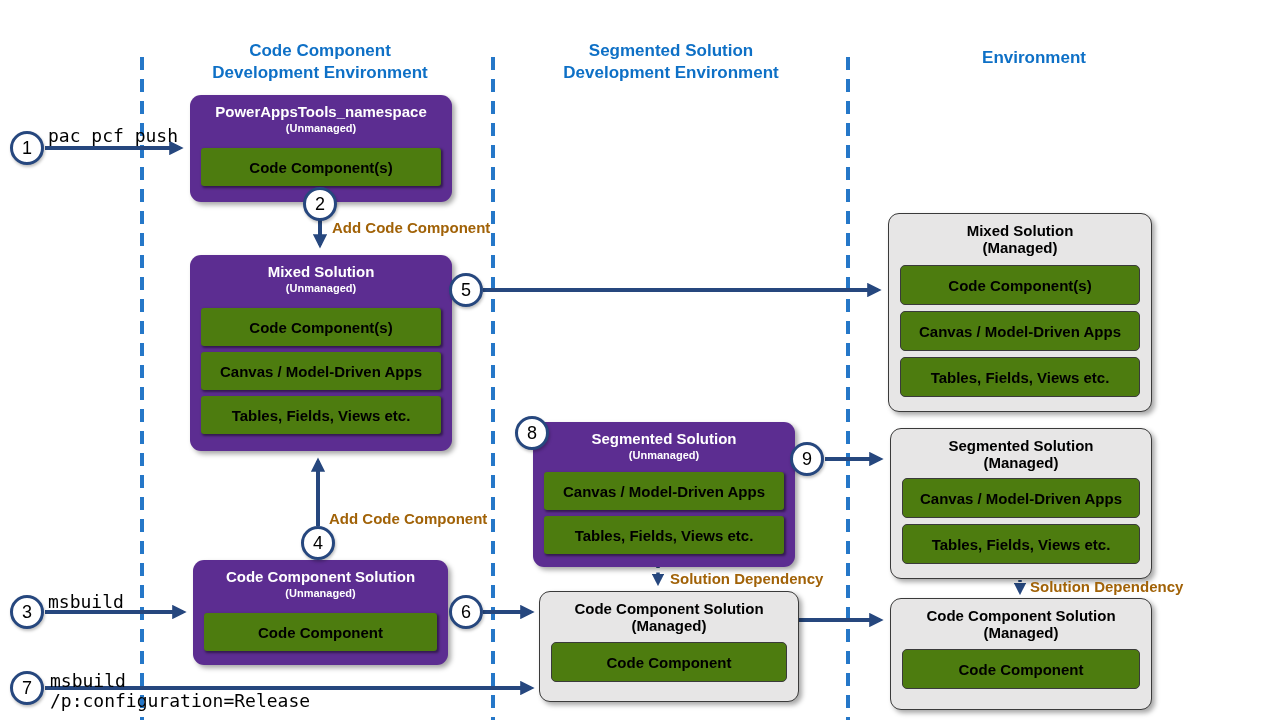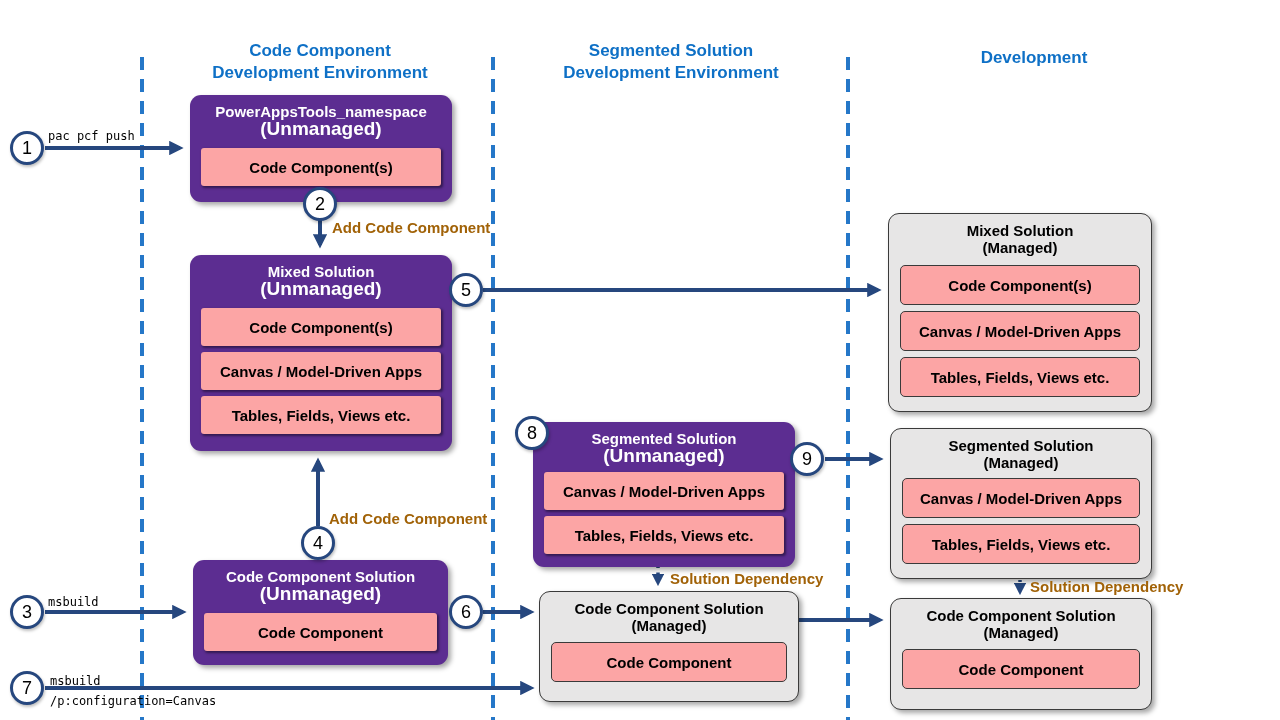--- a/index.html
+++ b/index.html
@@ -13,40 +13,40 @@
   }
   svg.layer{position:absolute;left:0;top:0;z-index:1;}
   .box{
     position:absolute;z-index:2;border-radius:11px;display:flex;flex-direction:column;
     box-shadow:3px 3px 5px rgba(0,0,0,0.35);
   }
   .box.purple{background:#5C2D91;color:#ffffff;}
   .box.gray{background:#E7E6E6;color:#000000;border:1.6px solid #3A3A3A;}
   .box-head{padding-top:8px;text-align:center;}
   .box-title{font-size:15px;font-weight:bold;line-height:18px;}
-  .box-state{font-size:19px;font-weight:bold;line-height:15px;}
+  .box-state{font-size:11px;font-weight:bold;line-height:15px;}
   .box-items{display:flex;flex-direction:column;gap:6px;padding:0 11px;margin-top:12px;}
   .item{
     height:38px;border-radius:3px;display:flex;align-items:center;justify-content:center;
-    font-size:15px;font-weight:bold;color:#000;background:#fca5a5;
+    font-size:15px;font-weight:bold;color:#000;background:#4d7c0f;
   }
   .purple .item{box-shadow:1.5px 1.5px 2.5px rgba(0,0,0,0.45);}
   .gray .item{border:1.2px solid #3A3A3A;border-radius:5px;}
   .step-circle{
     position:absolute;z-index:3;width:34px;height:34px;border-radius:50%;
     background:#ffffff;border:3.6px solid #26477E;box-sizing:border-box;
     display:flex;align-items:center;justify-content:center;
     font-size:18px;color:#000;box-shadow:1px 2px 3px rgba(0,0,0,0.25);
   }
   .flow-label{
     position:absolute;z-index:2;font-size:15px;font-weight:bold;color:#a16207;white-space:nowrap;
   }
   .cmd-label{
     position:absolute;z-index:2;font-family:"DejaVu Sans Mono","Liberation Mono",monospace;
-    font-size:12px;color:#000;white-space:pre;line-height:20px;
+    font-size:18px;color:#000;white-space:pre;line-height:20px;
   }
 </style>
 </head>
 <body>
 
 <div id="canvas">
 
   <svg class="layer" width="1280" height="720" viewBox="0 0 1280 720">
     <defs>
       <marker id="ah" viewBox="0 0 10 10" refX="7.5" refY="5" markerWidth="3.6" markerHeight="3.6" orient="auto-start-reverse">
@@ -74,21 +74,21 @@
 
   <div class="col-header" style="left:170px;top:40px;width:300px;">
     <div>Code Component</div>
     <div>Development Environment</div>
   </div>
   <div class="col-header" style="left:521px;top:40px;width:300px;">
     <div>Segmented Solution</div>
     <div>Development Environment</div>
   </div>
   <div class="col-header" style="left:874px;top:47px;width:320px;">
-    <div>Development</div>
+    <div>Environment</div>
   </div>
 
   <div class="box purple" style="left:190px;top:95px;width:262px;height:107px;">
     <div class="box-head">
       <div class="box-title">PowerAppsTools_namespace</div>
       <div class="box-state">(Unmanaged)</div>
     </div>
     <div class="box-items">
       <div class="item">Code Component(s)</div>
     </div>
@@ -176,20 +176,20 @@
   <div class="step-circle" style="left:301px;top:526px;">4</div>
   <div class="step-circle" style="left:449px;top:273px;">5</div>
   <div class="step-circle" style="left:449px;top:595px;">6</div>
   <div class="step-circle" style="left:10px;top:671px;">7</div>
   <div class="step-circle" style="left:515px;top:416px;">8</div>
   <div class="step-circle" style="left:790px;top:442px;">9</div>
 
   <div class="cmd-label" style="left:48px;top:126px;">pac pcf push</div>
   <div class="cmd-label" style="left:48px;top:592px;">msbuild</div>
   <div class="cmd-label" style="left:50px;top:671px;">msbuild</div>
-  <div class="cmd-label" style="left:50px;top:691px;">/p:configuration=Canvas</div>
+  <div class="cmd-label" style="left:50px;top:691px;">/p:configuration=Release</div>
 
   <div class="flow-label" style="left:332px;top:219px;">Add Code Component</div>
   <div class="flow-label" style="left:329px;top:510px;">Add Code Component</div>
   <div class="flow-label" style="left:670px;top:570px;">Solution Dependency</div>
   <div class="flow-label" style="left:1030px;top:578px;">Solution Dependency</div>
 
 </div>
 
 </body></html>

